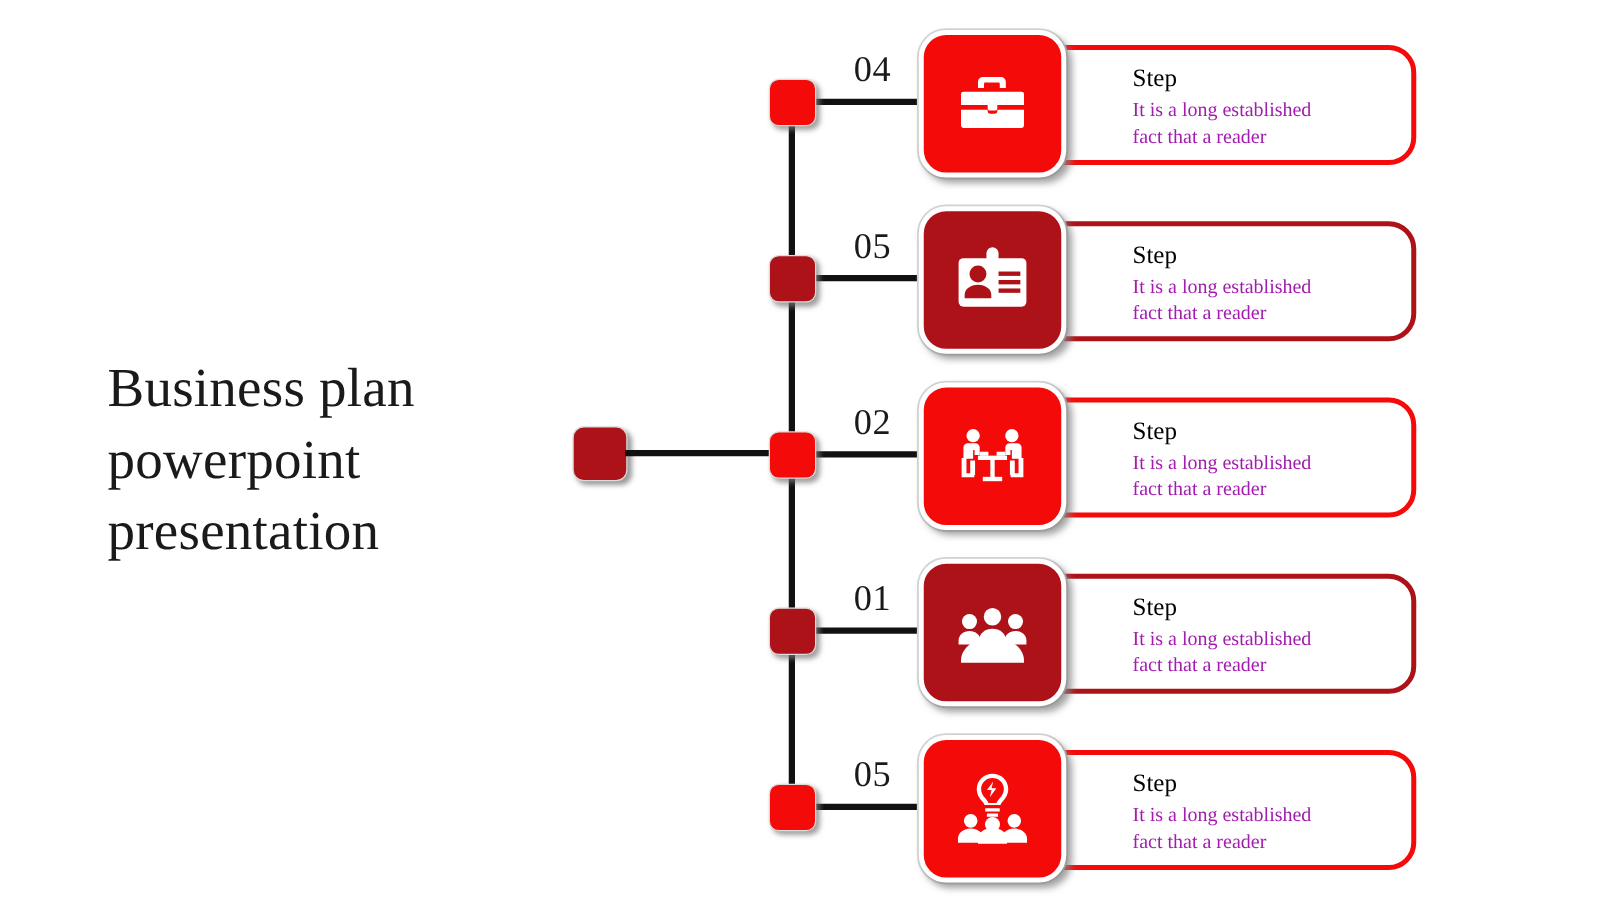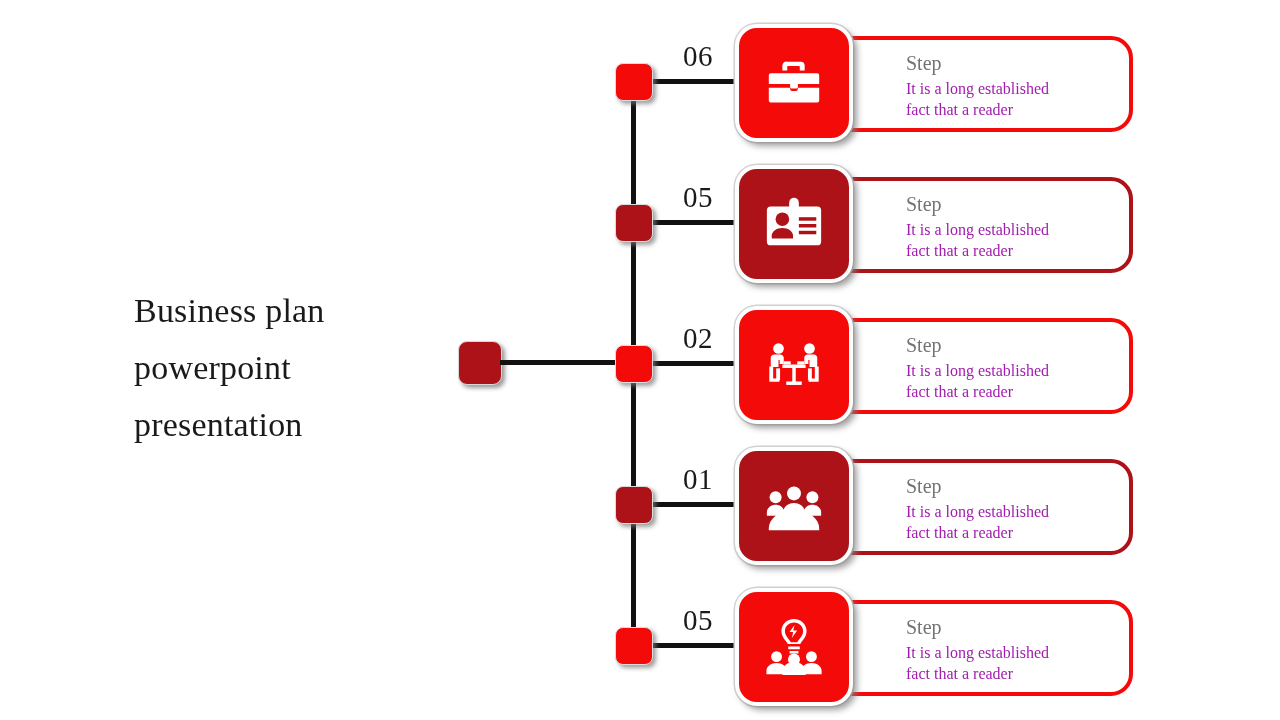--- a/index.html
+++ b/index.html
@@ -21,27 +21,26 @@
     background: #ffffff;
   }
 
   
   #title {
     position: absolute;
     left: 86px;
     top: 282px;
     width: 330px;
     font-family: "Liberation Serif", "DejaVu Serif", serif;
-    font-size: 34px;
+    font-size: 44px;
     line-height: 57px;
     color: #1a1a1a;
     font-weight: 400;
     letter-spacing: 0.2px;
     white-space: pre-line;
-    margin-left: 48px;
   }
 
   
   #left-anchor {
     position: absolute;
     left: 458px;
     top: 341px;
     width: 44px;
     height: 44px;
     border-radius: 9px;
@@ -152,21 +151,21 @@
   }
   .card-inner {
     position: absolute;
     left: 102px;
     top: 10px;
     width: 225px;
   }
   .card-title {
     font-family: "Liberation Serif", "DejaVu Serif", serif;
     font-size: 20px;
-    color: #737373;
+    color: #000000;
     line-height: 26px;
     margin-bottom: 2px;
   }
   .card-body {
     font-family: "Liberation Serif", "DejaVu Serif", serif;
     font-size: 16px;
     color: #a21caf;
     line-height: 21px;
     white-space: pre-line;
   }
@@ -187,21 +186,21 @@
   <div id="rows">
       <div class="row" style="top: 22px;">
         <div class="card" style="border-color: rgb(245, 10, 10);">
           <div class="card-inner">
             <div class="card-title">Step</div>
             <div class="card-body">It is a long established
 fact that a reader</div>
           </div>
         </div>
         <div class="connector"></div>
-        <div class="num">06</div>
+        <div class="num">04</div>
         <div class="node" style="background: rgb(245, 10, 10);"></div>
         <div class="tile" style="background: rgb(245, 10, 10);">
           <span>
     <svg viewBox="0 0 64 64" fill="#ffffff" xmlns="http://www.w3.org/2000/svg">
       <path d="M25 10h14a4 4 0 0 1 4 4v5h-5v-3.5a1 1 0 0 0-1-1H26a1 1 0 0 0-1 1V19h-5v-5a4 4 0 0 1 5-4z"></path>
       <path d="M8 22h48a2 2 0 0 1 2 2v9H36v3a1.6 1.6 0 0 1-1.6 1.6h-4.8A1.6 1.6 0 0 1 28 36v-3H6v-9a2 2 0 0 1 2-2z"></path>
       <path d="M6 37h22v1.2a2 2 0 0 0 2 2h4a2 2 0 0 0 2-2V37h22v13a2 2 0 0 1-2 2H8a2 2 0 0 1-2-2V37z"></path>
     </svg>
           </span>
         </div>

